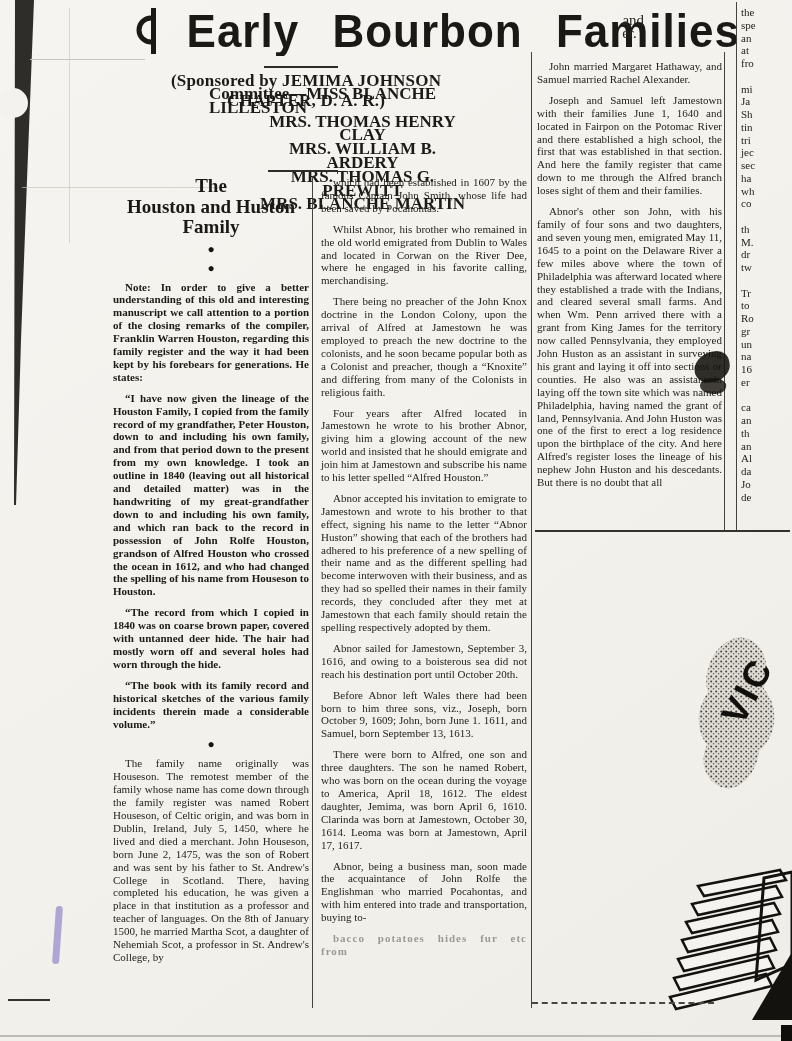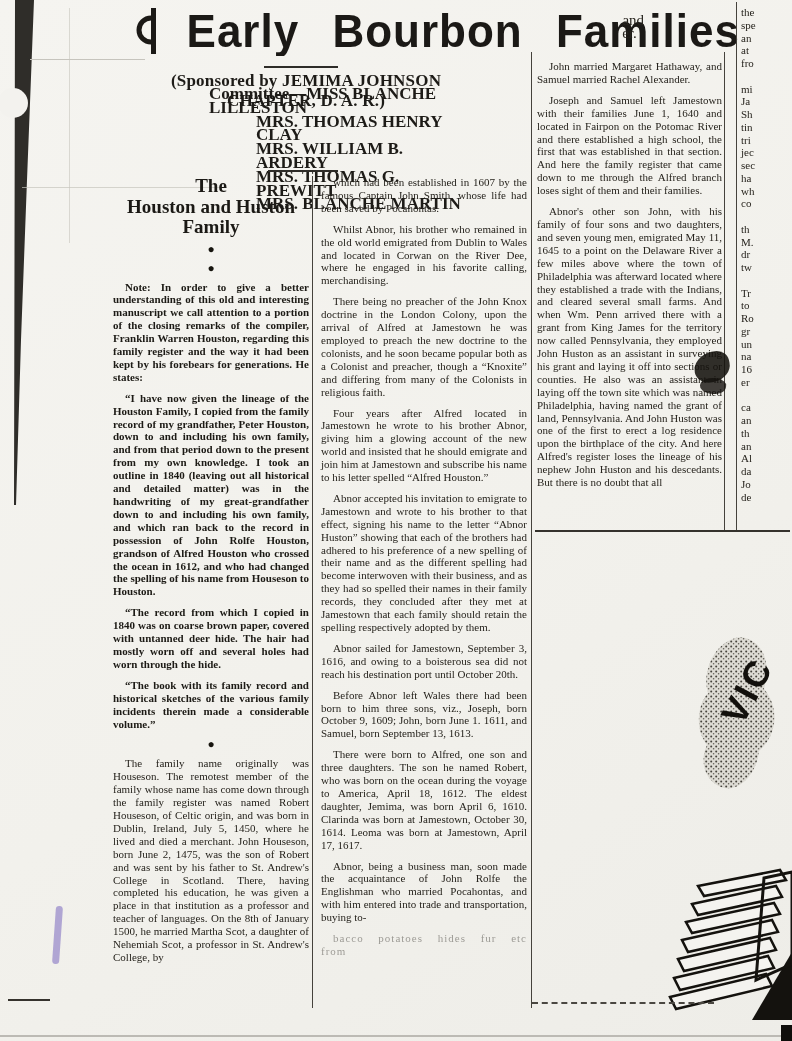--- a/index.html
+++ b/index.html
@@ -18,34 +18,34 @@
   .hmark{flex:0 0 auto;}
   .mast-rule{position:absolute;height:2px;background:#2e2c28;}
   .sponsor{
     position:absolute;left:150px;top:71px;width:312px;text-align:center;
     font-weight:700;font-size:17px;color:#1d1b17;letter-spacing:.2px;
   }
   .committee{
     position:absolute;left:209px;top:87px;width:260px;text-align:left;
     font-weight:700;font-size:17px;line-height:13.8px;color:#1d1b17;
   }
-  .committee .member{padding-left:47px;}
+  .committee .member{padding-left:47px;text-align:center;}
   
   .col{position:absolute;text-align:justify;font-size:11px;line-height:12.9px;color:#26231d;}
   .col p{margin:0 0 8px;text-indent:12px;}
   .col p.b{font-weight:700;color:#1c1a15;}
   #col1{left:113px;top:176px;width:196px;}
   #col2{left:321px;top:176px;width:206px;}
   #col3{left:537px;top:60px;width:185px;}
   .col-heading{
     font-weight:700;font-size:19px;line-height:20.5px;text-align:center;
     white-space:pre-line;color:#1b1915;margin:0 0 2px;text-indent:0;
   }
   .bullet{display:block;text-align:center;font-size:12px;line-height:12px;margin:5px 0 7px;color:#17150f;text-indent:0;}
-  .faded-line{opacity:.42;letter-spacing:1px;word-spacing:8px;margin-top:-6px;}
+  .faded-line{opacity:.42;letter-spacing:1px;word-spacing:8px;margin-top:-6px;font-weight:bold;}
   .top-frag{
     position:absolute;left:537px;top:14px;width:185px;text-align:center;
     white-space:pre-line;font-size:15px;line-height:12.9px;color:#26231d;
   }
   .edge-col{
     position:absolute;left:741px;top:6px;width:48px;text-align:left;
     white-space:pre-line;font-size:11px;line-height:12.75px;color:#26231d;
   }
   
   .vrule{position:absolute;width:1px;background:#45423c;}

